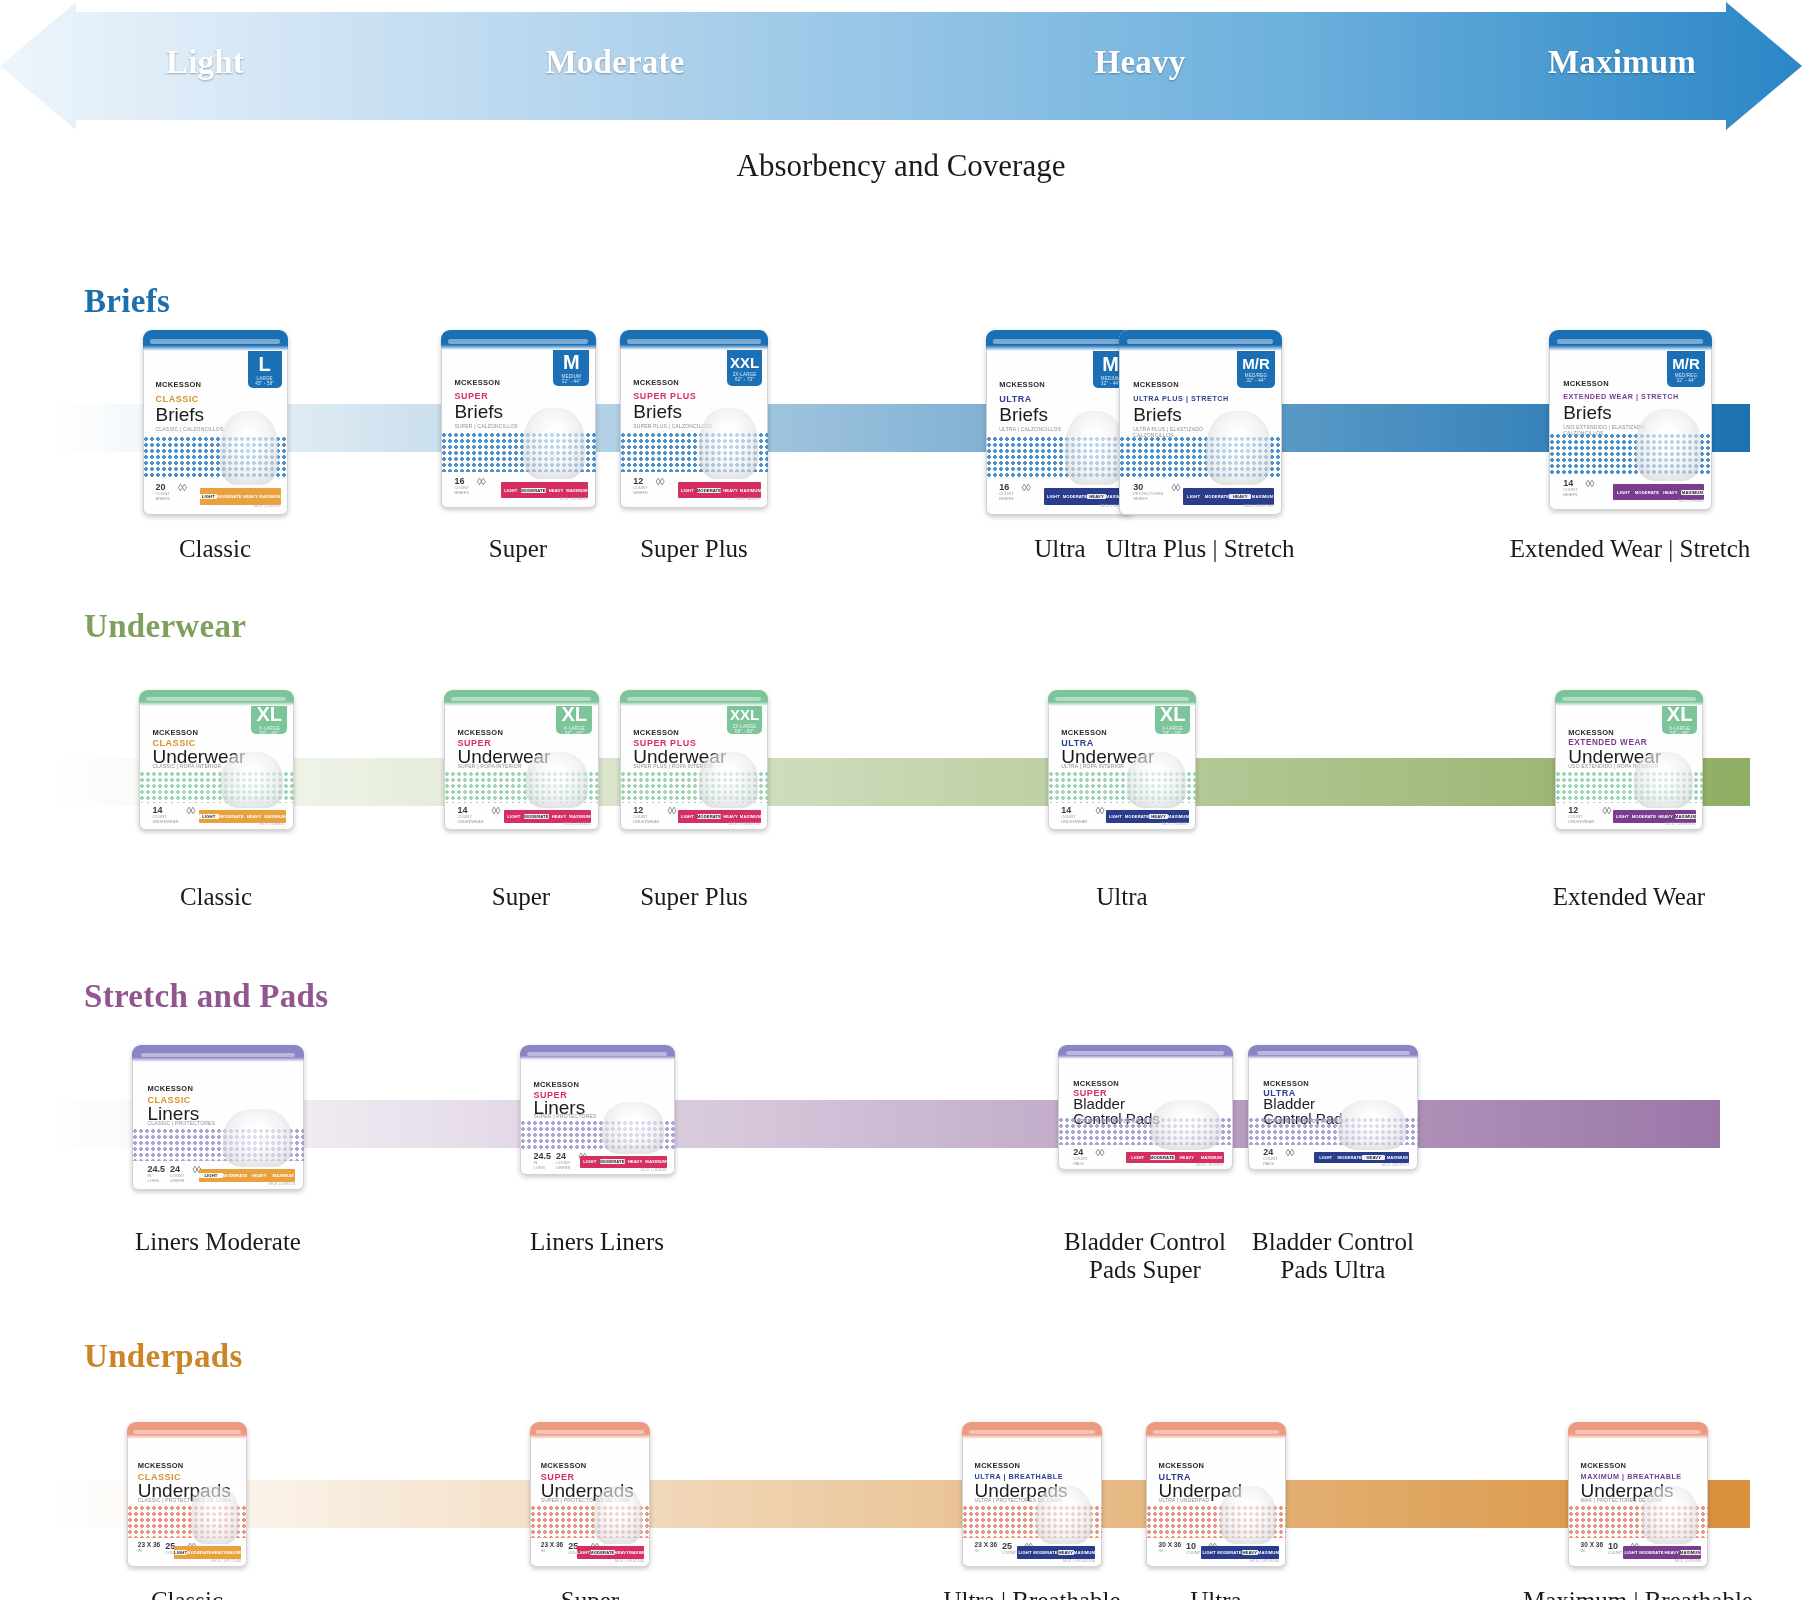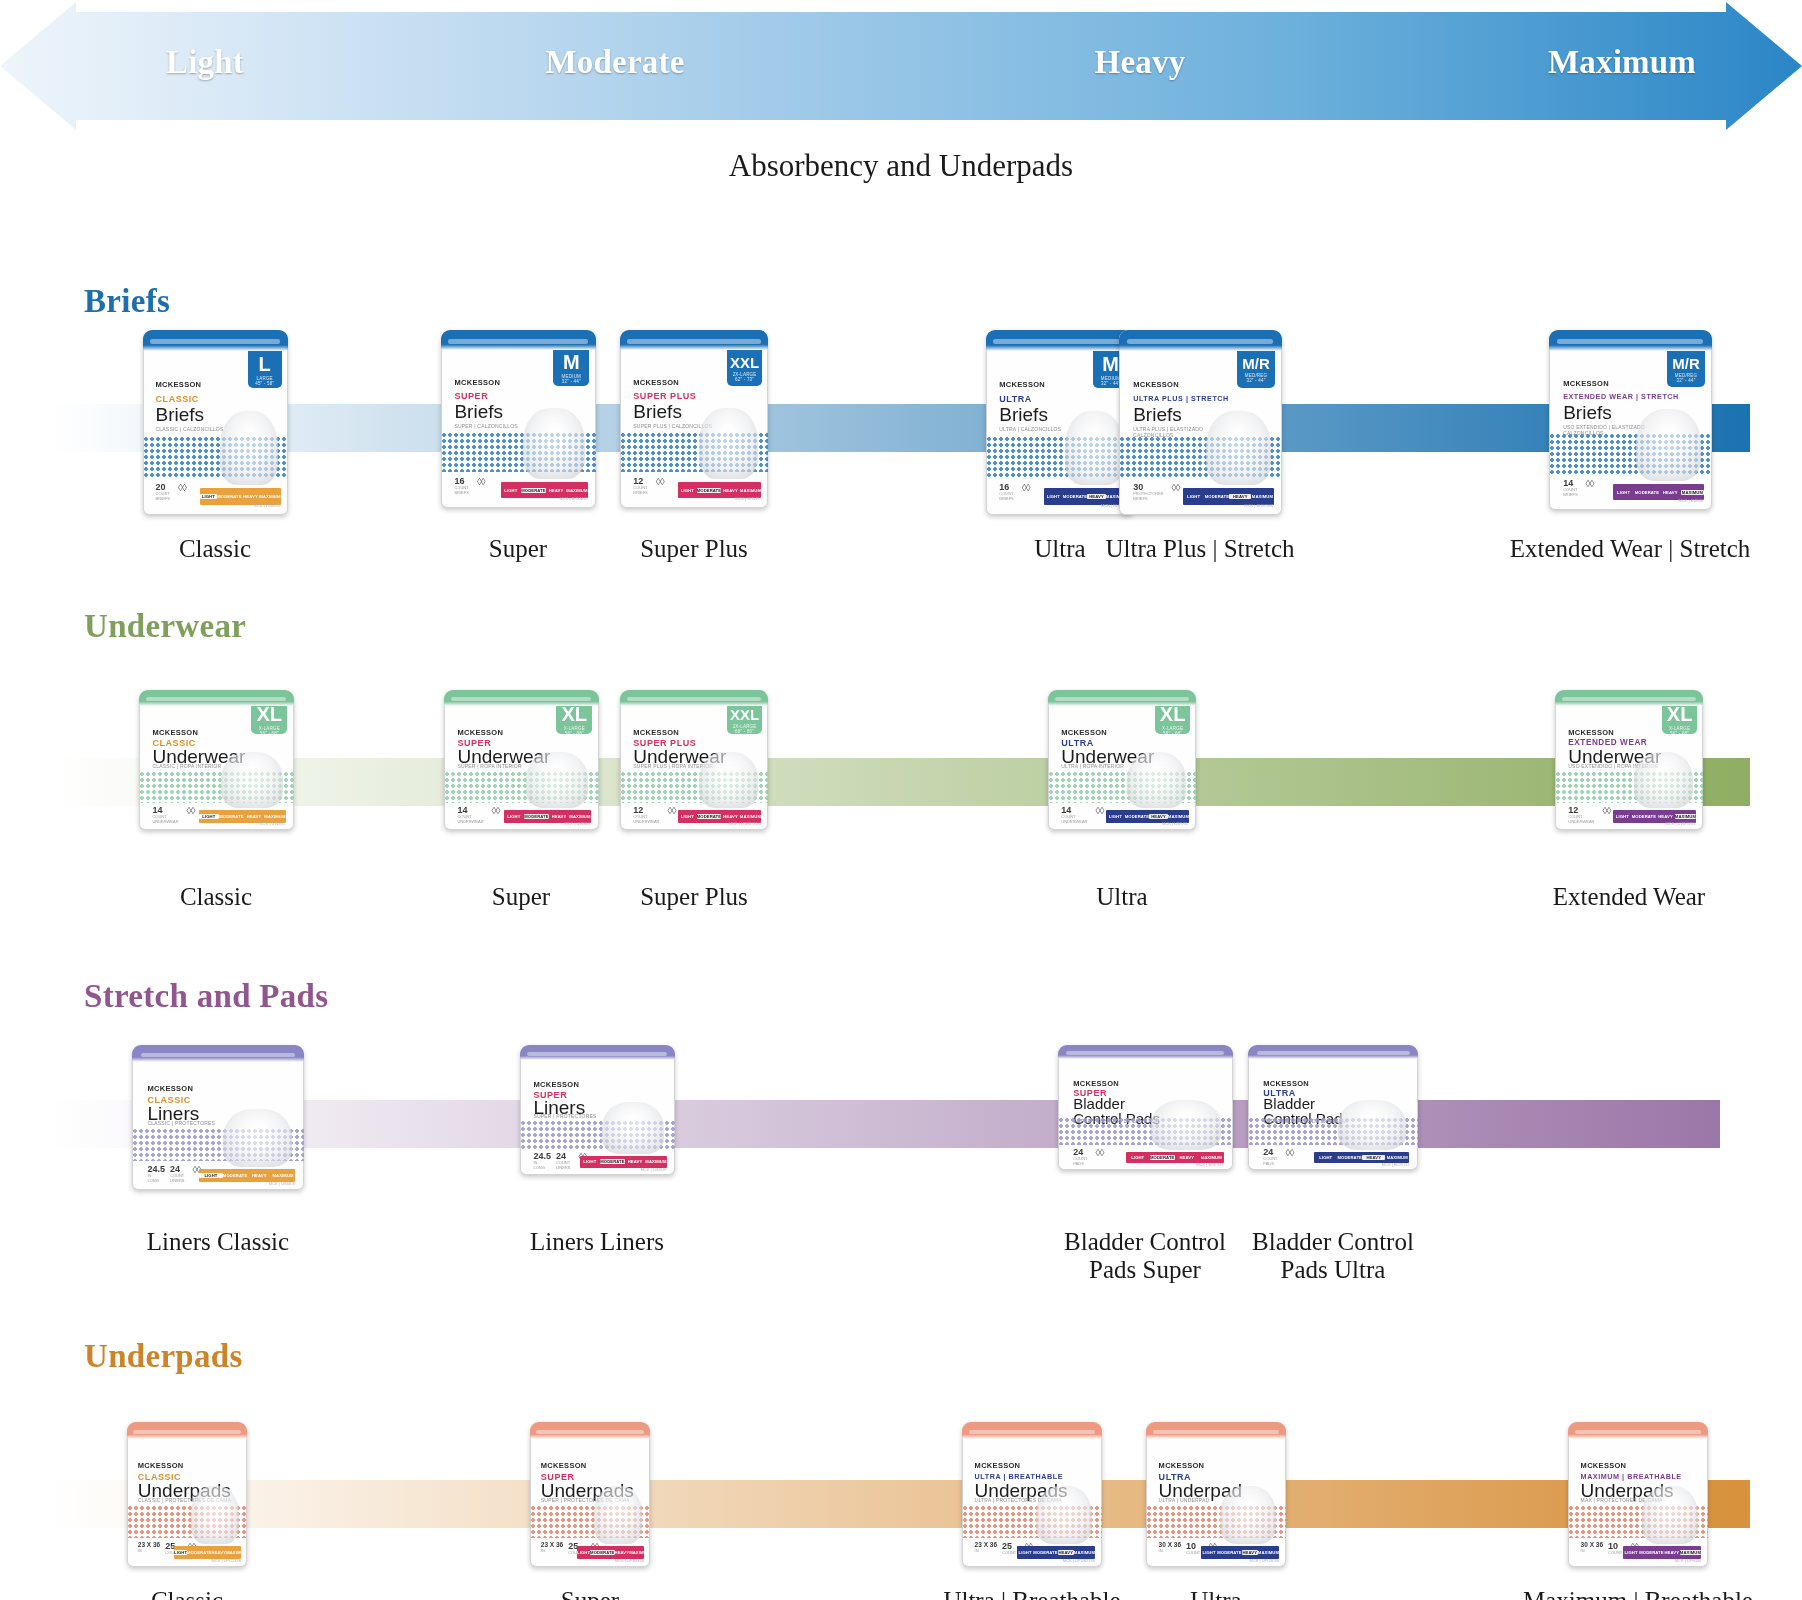--- a/index.html
+++ b/index.html
@@ -131,21 +131,21 @@
         <stop offset="1" stop-color="#2b86c6"></stop>
       </linearGradient>
     </defs>
     <polygon points="76,10 1726,10 1726,0 1802,64 1726,128 1726,118 76,118 76,128 0,64 76,0" fill="url(#arrowGrad)"></polygon>
   </svg>
   <div class="arrow-label" style="left:205px">Light</div>
   <div class="arrow-label" style="left:615px">Moderate</div>
   <div class="arrow-label" style="left:1140px">Heavy</div>
   <div class="arrow-label" style="left:1622px">Maximum</div>
 </div>
-<div id="subtitle">Absorbency and Underpads</div>
+<div id="subtitle">Absorbency and Coverage</div>
 
 <div id="rows-host">
     <div class="row" style="top: 0px;">
       <div class="row-heading" style="top: 283px; color: rgb(28, 111, 171);">Briefs</div>
       <div class="band" style="left: 0px; top: 404px; width: 1750px; background: linear-gradient(to right, rgb(255, 255, 255) 0%, rgb(255, 255, 255) 3%, rgb(27, 114, 176) 100%);"></div>
       <div class="pack" style="left: 142.5px; top: 330px; width: 145px; height: 185px;">
         <div class="pack-inner">
           <div class="pack-top" style="height: 21px; background: linear-gradient(rgb(27, 111, 181) 0%, rgb(27, 111, 181) 72%, rgba(255, 255, 255, 0.45) 100%);">
             <div class="pack-top-strip" style="top: 9px; background: rgba(255, 255, 255, 0.55);"></div>
           </div>
@@ -554,21 +554,21 @@
           </div>
           <div class="absbar" style="right: 9px; top: 124px; width: 96px; background: rgb(232, 161, 60);">
             <span class="hi">LIGHT</span>
             <span>MODERATE</span>
             <span>HEAVY</span>
             <span>MAXIMUM</span>
           </div>
           <div class="sku" style="top: 136px;">MCK | LI8MCK</div>
         </div>
       </div>
-      <div class="caption" style="left: 218px; top: 1228px; width: 320px; margin-left: 0px; white-space: pre-line;">Liners Classic</div>
+      <div class="caption" style="left: 218px; top: 1228px; width: 320px; margin-left: 0px; white-space: pre-line;">Liners Moderate</div>
       <div class="pack" style="left: 519.5px; top: 1045px; width: 155px; height: 130px;">
         <div class="pack-inner">
           <div class="pack-top" style="height: 15px; background: linear-gradient(rgb(138, 134, 198) 0%, rgb(138, 134, 198) 72%, rgba(255, 255, 255, 0.45) 100%);">
             <div class="pack-top-strip" style="top: 7px; background: rgba(255, 255, 255, 0.55);"></div>
           </div>
           <div class="brand" style="top: 35px;">MCKESSON</div>
           <div class="tier" style="top: 45px; color: rgb(214, 47, 94); font-size: 9px;">SUPER</div>
           <div class="ptype" style="top: 53px; font-size: 19px; white-space: pre;">Liners</div>
           <div class="subline" style="top: 68px; white-space: pre;">SUPER | PROTECTORES</div>
           <div class="dots" style="top: 75px; height: 29px; background-image: radial-gradient(rgb(154, 150, 208) 38%, transparent 40%); background-size: 6px 6px; opacity: 0.85;"></div>

